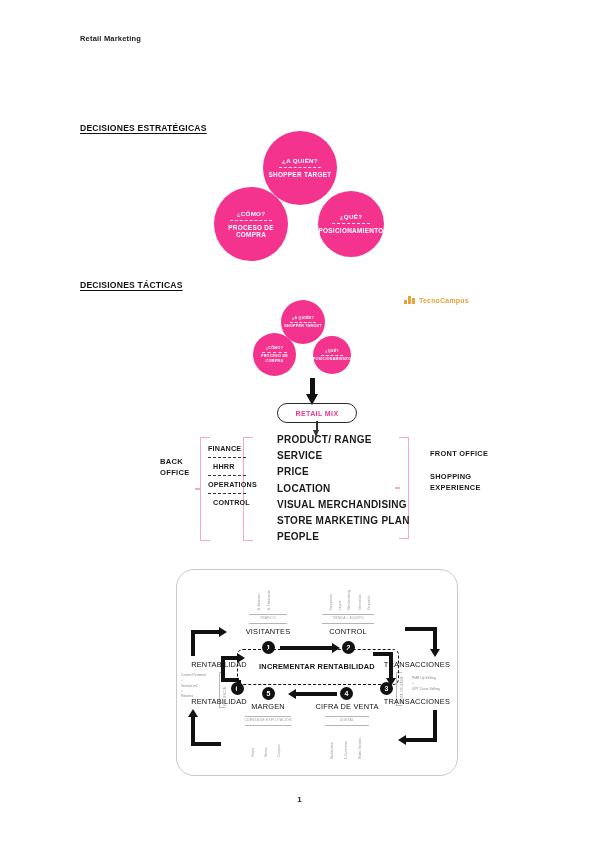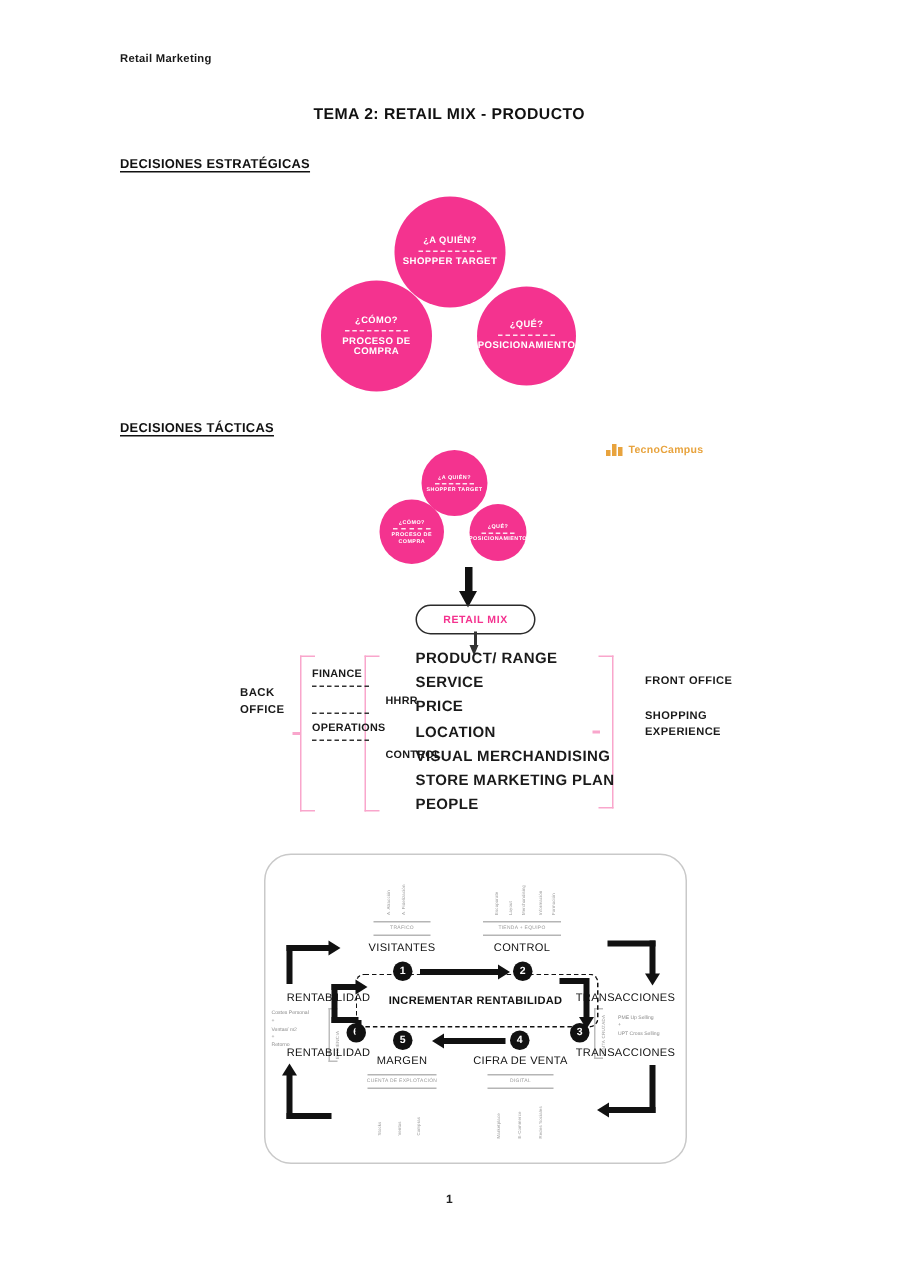--- a/index.html
+++ b/index.html
@@ -21,21 +21,21 @@
   .doc-title{
     position:absolute;left:0;top:70px;width:599px;text-align:center;
     font-size:10.5px;font-weight:bold;letter-spacing:.3px;color:#111;
   }
 
   .section-heading{
     position:absolute;left:80px;
     font-size:8.6px;font-weight:bold;letter-spacing:.2px;
     text-decoration:underline;text-underline-offset:2px;color:#111;
   }
-  #sec-estrat{top:104px;text-align:right;}
+  #sec-estrat{top:123px;text-align:right;}
   #sec-tact{top:280px;}
 
   
   .cluster{position:absolute;}
   .circle{
     position:absolute;border-radius:50%;
     background:#F4338F;color:#fff;
     display:flex;flex-direction:column;align-items:center;justify-content:center;
     text-align:center;line-height:1.15;
   }
@@ -122,21 +122,21 @@
   
   .backoffice-label{
     position:absolute;left:160px;top:456px;
     font-size:7.6px;font-weight:bold;line-height:1.5;letter-spacing:.3px;color:#1a1a1a;
   }
   .bo-items{
     position:absolute;left:208px;top:441px;width:40px;
     font-size:7.2px;font-weight:bold;letter-spacing:.2px;color:#1a1a1a;
   }
   .bo-items .bo-row{height:15px;display:flex;align-items:center;}
-  .bo-items .bo-row.indent{padding-left:5px;margin-left:44px;}
+  .bo-items .bo-row.indent{padding-left:5px;}
   .bo-items .bo-sep{border-top:1.2px dashed #333;width:38px;margin:1px 0;}
 
   .frontoffice{
     position:absolute;left:408px;top:448px;
     font-size:7.4px;font-weight:bold;line-height:1.5;letter-spacing:.3px;color:#1a1a1a;margin-left:22px;
   }
   .frontoffice .gap{height:12px;}
 
   
   .rent-box{
@@ -182,21 +182,20 @@
     font-size:8px;color:#222;font-weight:bold;
   }
 </style>
 </head>
 <body>
 
 <div class="page">
 
   <div class="header-note">Retail Marketing</div>
 
-  <div class="doc-title">TEMA 2: RETAIL MIX - PRODUCTO</div>
 
   <div class="section-heading" id="sec-estrat">DECISIONES ESTRATÉGICAS</div>
 
   <div class="cluster" id="cluster-big">
     <div class="circle top">
       <div class="c-q">¿A QUIÉN?</div>
       <div class="c-rule"></div>
       <div class="c-a">SHOPPER TARGET</div>
     </div>
     <div class="circle left">

